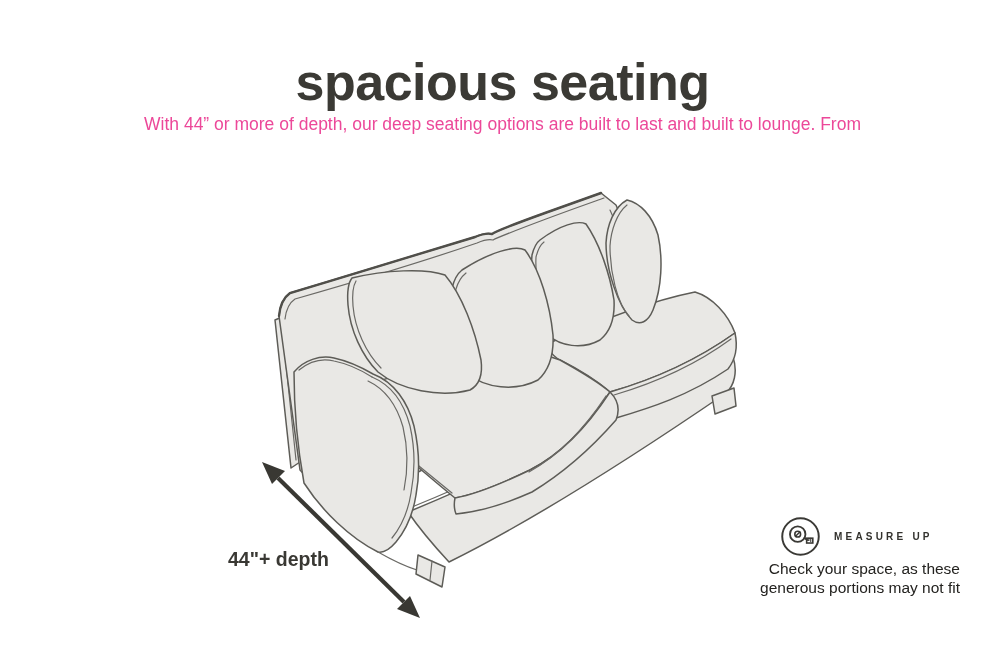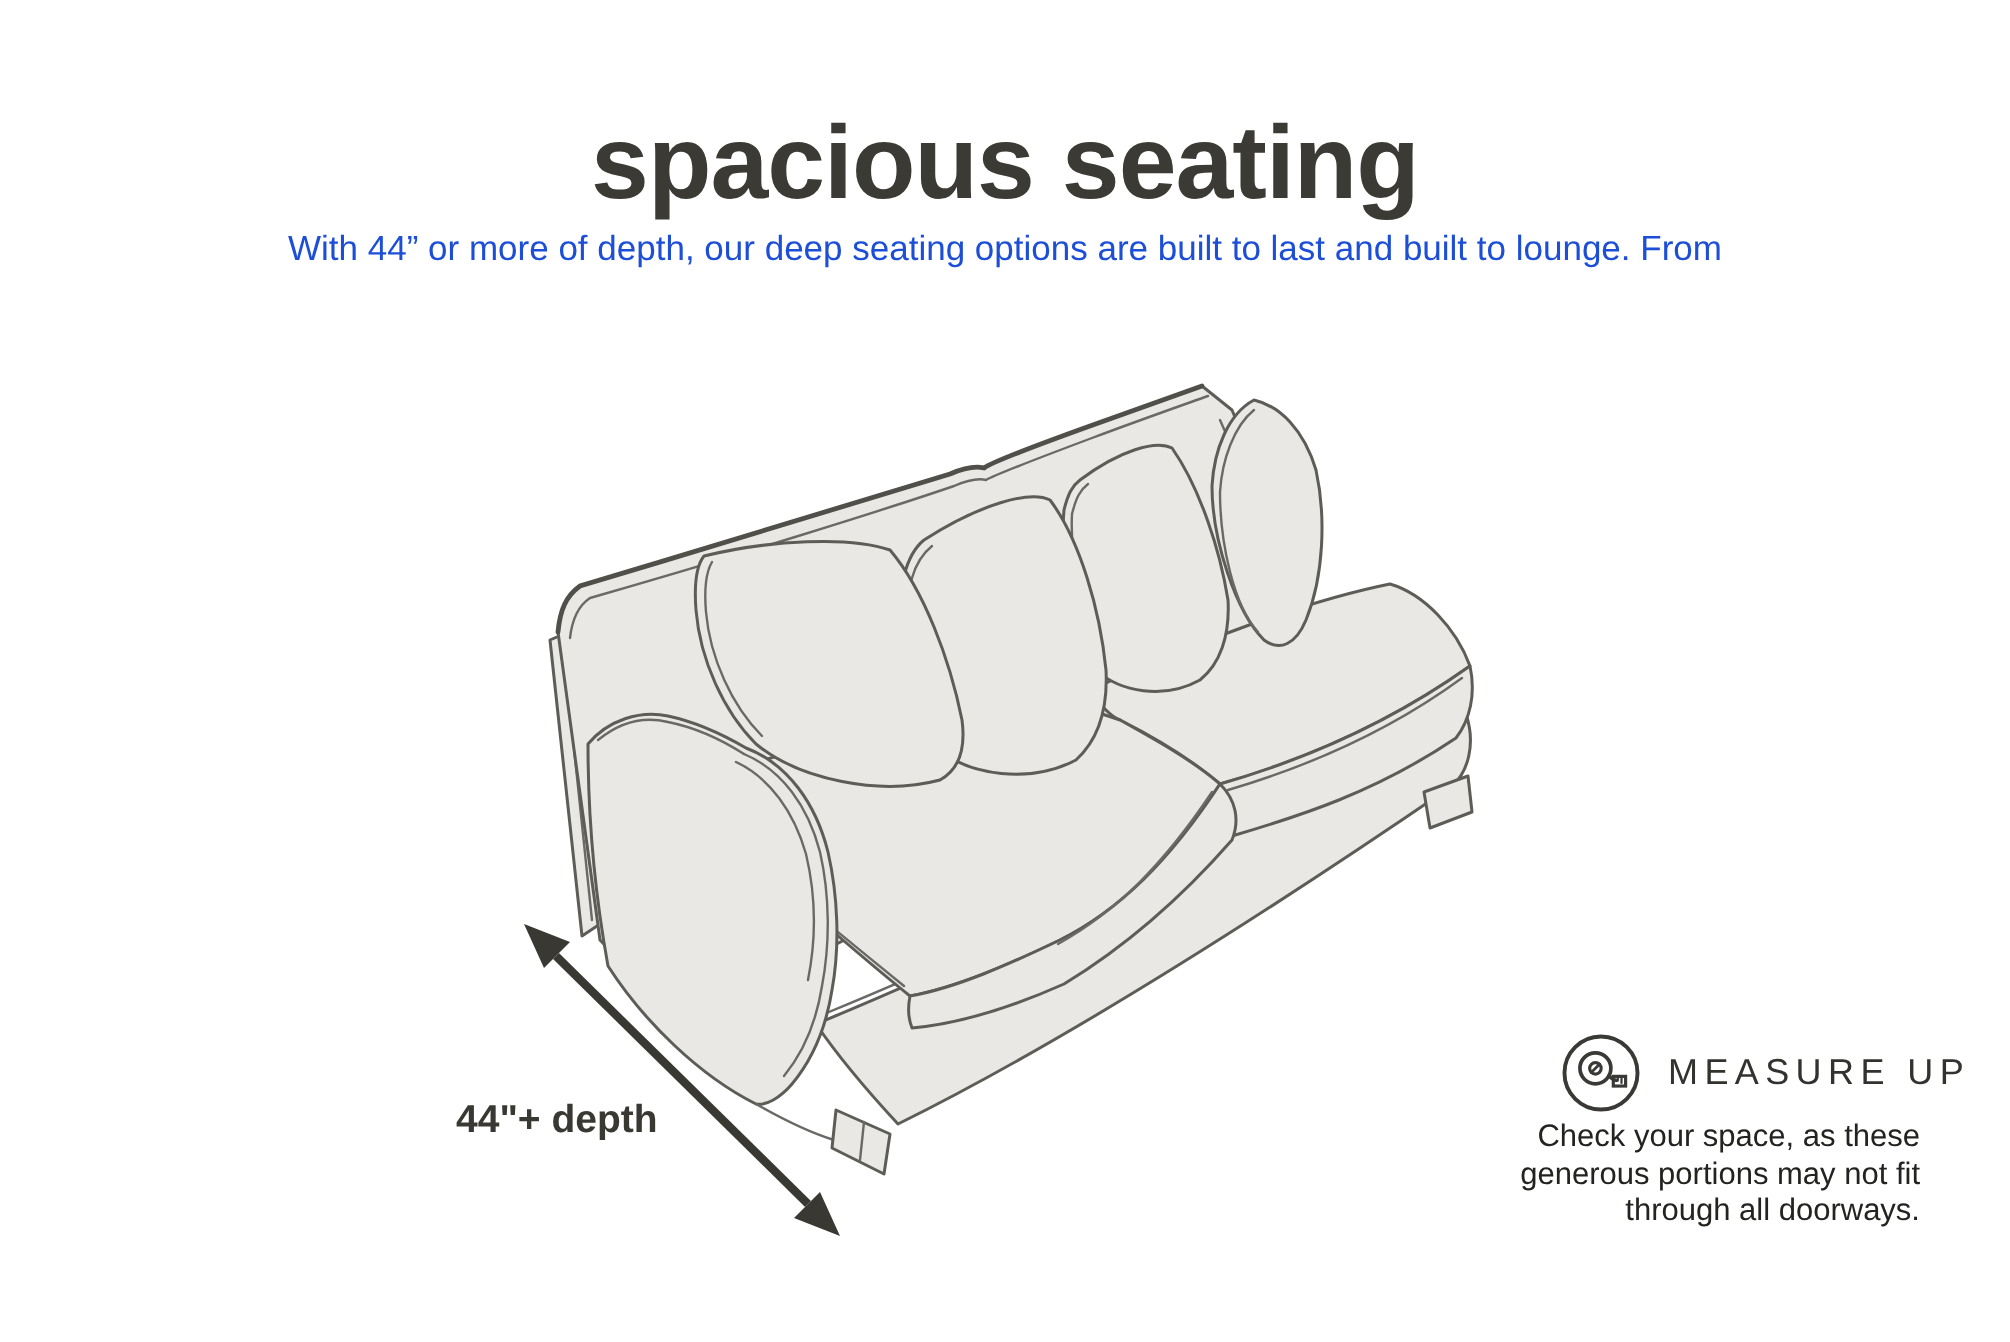--- a/index.html
+++ b/index.html
@@ -7,30 +7,30 @@
     position:relative; width:1005px; height:671px; background:#ffffff;
     font-family:"Liberation Sans", sans-serif; overflow:hidden;
   }
   .title {
     position:absolute; top:52px; left:0; width:100%;
     text-align:center; font-size:52px; font-weight:700;
     letter-spacing:-0.5px; color:#3b3a35;
   }
   .description {
     position:absolute; top:114px; left:0; width:100%;
-    text-align:center; font-size:17.5px; line-height:20.5px; color:#1d4ed8;
+    text-align:center; font-size:17.5px; line-height:20.5px; color:#ec4899;
   }
   .sofa-svg { position:absolute; top:0; left:0; }
   .measure-up {
     position:absolute; left:745px; top:514px; width:215px;
   }
   .mu-head { display:flex; align-items:center; gap:13px; padding-left:35px; height:44px; }
   .mu-icon { width:41px; height:41px; flex:0 0 auto; }
   .mu-label {
-    font-size:18px; font-weight:400; letter-spacing:3.2px; color:#33322e;
+    font-size:10px; font-weight:700; letter-spacing:3.2px; color:#33322e;
     white-space:nowrap;
   }
   .mu-note {
     margin-top:2px; text-align:right; font-size:15.5px; line-height:18.5px; color:#242320;
   }
   
   .fill  { fill:#e9e8e5; stroke:#5d5c57; stroke-width:1.5; stroke-linejoin:round; }
   .heavy { fill:none; stroke:#504f4a; stroke-width:2.4; stroke-linecap:round; fill:none; }
   .line  { fill:none; stroke:#6a6965; stroke-width:1.2; stroke-linecap:round; }
   .dim-shaft { stroke:#393833; stroke-width:4.2; }
@@ -206,17 +206,16 @@
         <path class="mu-stroke" stroke-width="1.5" d="M 16.7,21.8 L 21.3,17.2"></path>
         <path class="mu-stroke" stroke-width="1.8" d="M 26.2,23.5 C 27.6,25.1 28.6,25.6 30,26"></path>
         <rect class="mu-stroke" x="28.6" y="23.8" width="6.6" height="5.2" stroke-width="1.7"></rect>
         <path class="mu-stroke" stroke-width="1.2" d="M 31,24 L 31,26.2 M 33,24 L 33,27.3"></path>
       </svg>
       <span class="mu-label">MEASURE UP</span>
     </div>
     <div class="mu-note">
       <div>Check your space, as these</div>
       <div>generous portions may not fit</div>
-      <div>through all doorways.</div>
     </div>
   </div>
 
 </div>
 
 </body></html>

